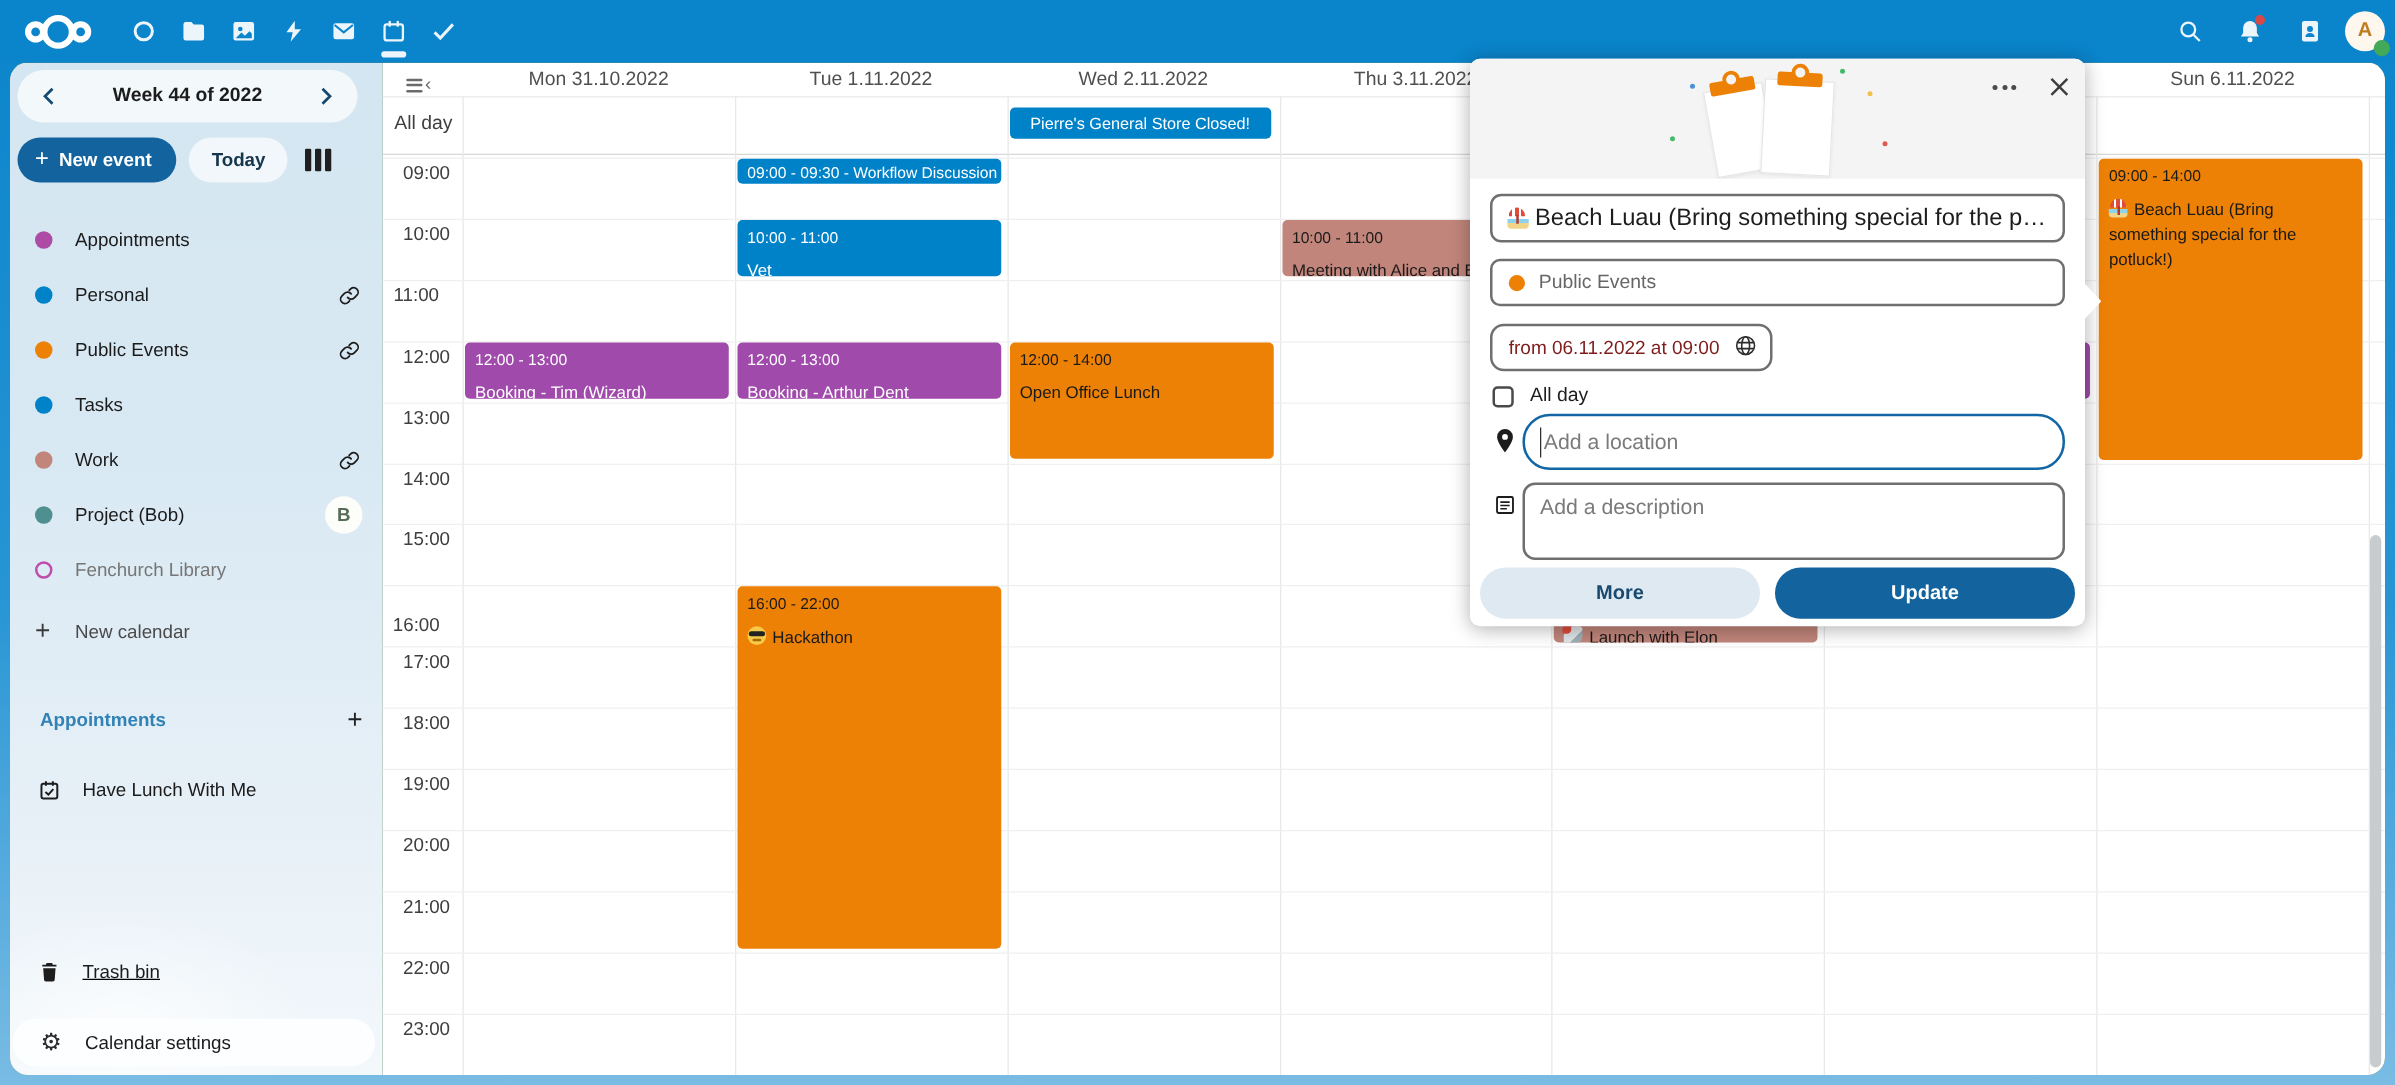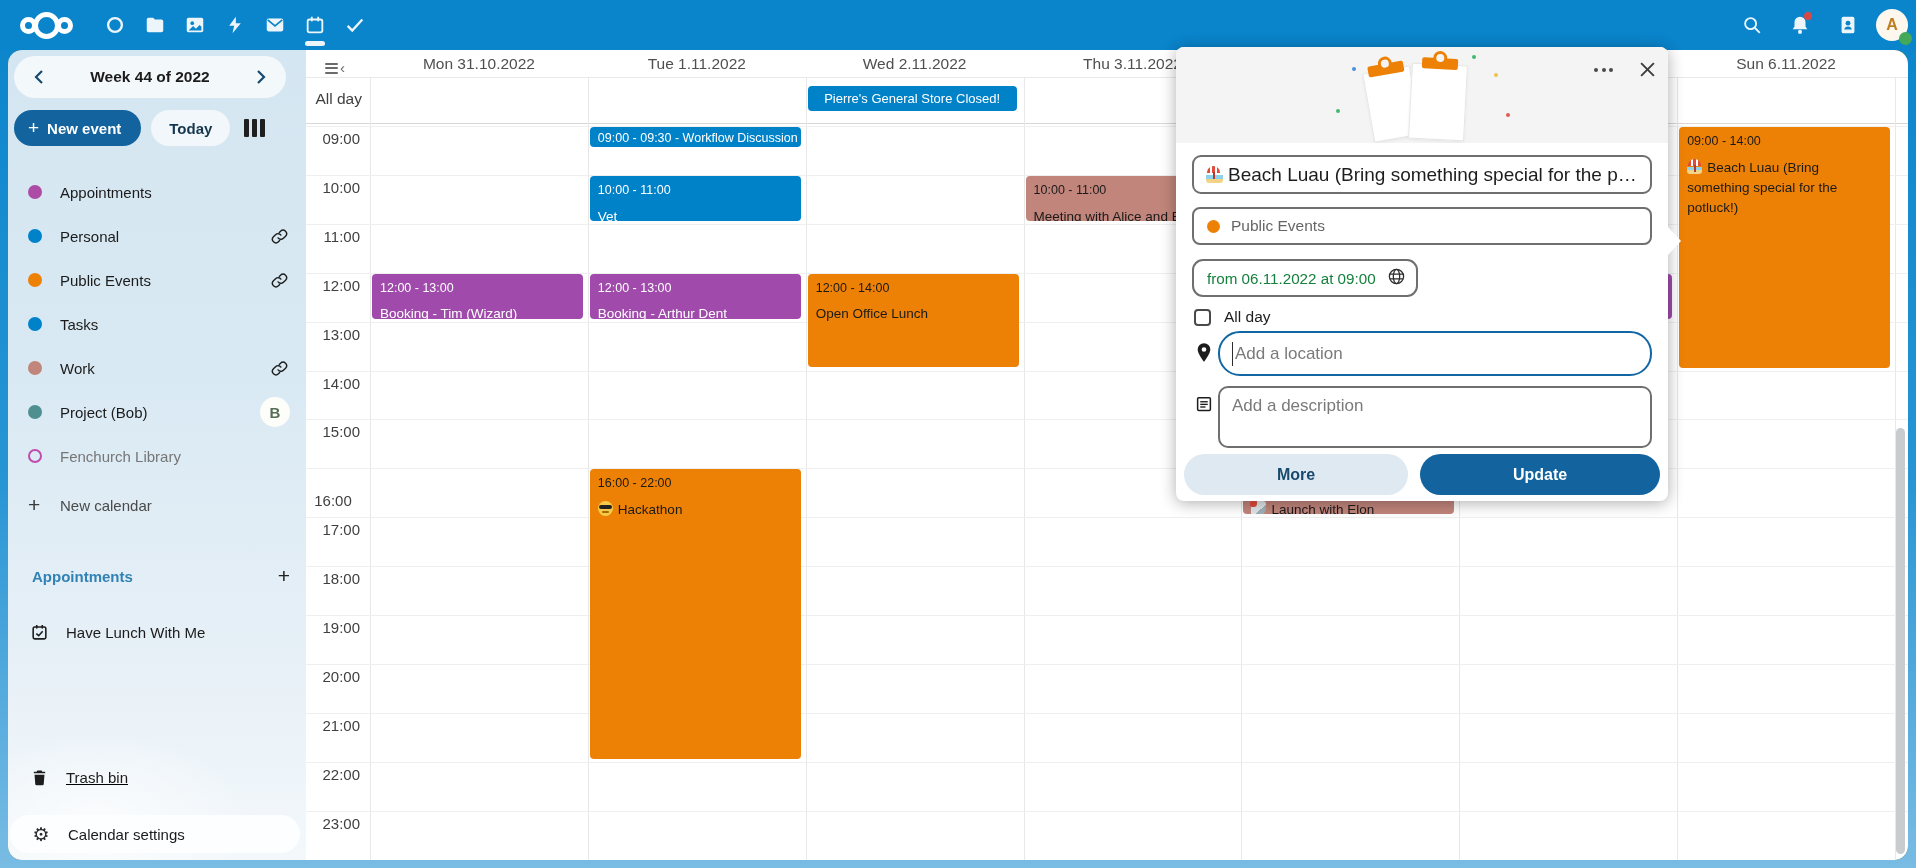--- a/index.html
+++ b/index.html
@@ -113,21 +113,21 @@
   .dots-btn{display:flex;gap:3.5px;align-items:center;cursor:pointer;padding:6px;}
   .dots-btn i{width:4px;height:4px;border-radius:50%;background:#4a4a4a;}
   .close-btn{cursor:pointer;padding:2px;display:flex;}
   .fld{position:absolute;border:2px solid #6f6f6f;border-radius:8px;background:#fff;display:flex;align-items:center;}
   .fld.title{left:16px;top:108px;width:460px;height:39px;border-radius:9px;padding:0 12px;font-size:19px;color:#1d1d1d;white-space:nowrap;overflow:hidden;}
   .fld.title .tval{overflow:hidden;text-overflow:ellipsis;white-space:nowrap;}
   .fld.title .emo{width:17px;height:17px;flex:none;}
   .fld.select{left:16px;top:160px;width:460px;height:38px;padding:0 13px;cursor:pointer;}
   .fld.select .sel-dot{width:13px;height:13px;border-radius:50%;flex:none;}
   .fld.select .sel-lbl{margin-left:11px;font-size:15.5px;color:#666;}
-  .fld.dt{top:212px;height:38px;border-radius:11px;padding:0 10px 0 13px;font-size:15.2px;color:#15803d;justify-content:space-between;cursor:pointer;}
+  .fld.dt{top:212px;height:38px;border-radius:11px;padding:0 10px 0 13px;font-size:15.2px;color:#7f1d1d;justify-content:space-between;cursor:pointer;}
   .fld.dt.from{left:16px;width:226px;}
   .fld.dt.to{left:256px;width:220px;}
   .allday-row{position:absolute;left:18px;top:261px;display:flex;align-items:center;cursor:pointer;}
   .cbx{width:17px;height:17px;border:2px solid #4a4a4a;border-radius:4px;background:#fff;}
   .allday-row .lbl{margin-left:13px;font-size:15.5px;color:#1d1d1d;}
   .row-icon{position:absolute;left:18px;width:20px;display:flex;justify-content:center;}
   .fld.loc{left:42px;top:284px;width:434px;height:45px;border-color:#1166a3;border-radius:22px;padding:0 12px;}
   .caret{width:1px;height:24px;background:#2d2d2d;margin-right:2px;}
   .placeholder{font-size:17px;color:#7a7a7a;}
   .fld.desc{left:42px;top:339px;width:434px;height:62px;border-radius:10px;align-items:flex-start;padding:8px 12px;}
@@ -355,21 +355,21 @@
         <div class="vline" style="left: 717.571px;"></div>
         <div class="vline" style="left: 935.429px;"></div>
         <div class="vline" style="left: 1153.29px;"></div>
         <div class="vline" style="left: 1371.14px;"></div>
         <div class="vline" style="left: 1589px;"></div>
         <div class="hline" style="top: 76px;"></div>
         <div class="time-label" style="top: 80px;">09:00</div>
         <div class="hline" style="top: 124.9px;"></div>
         <div class="time-label" style="top: 128.9px;">10:00</div>
         <div class="hline" style="top: 173.8px;"></div>
-        <div class="time-label" style="top: 177.8px;">11:00</div>
+        <div class="time-label" style="top: 177.8px; text-align: center;">11:00</div>
         <div class="hline" style="top: 222.7px;"></div>
         <div class="time-label" style="top: 226.7px;">12:00</div>
         <div class="hline" style="top: 271.6px;"></div>
         <div class="time-label" style="top: 275.6px;">13:00</div>
         <div class="hline" style="top: 320.5px;"></div>
         <div class="time-label" style="top: 324.5px;">14:00</div>
         <div class="hline" style="top: 369.4px;"></div>
         <div class="time-label" style="top: 373.4px;">15:00</div>
         <div class="hline" style="top: 418.3px;"></div>
         <div class="time-label" style="top: 442px; text-align: center;">16:00</div>

